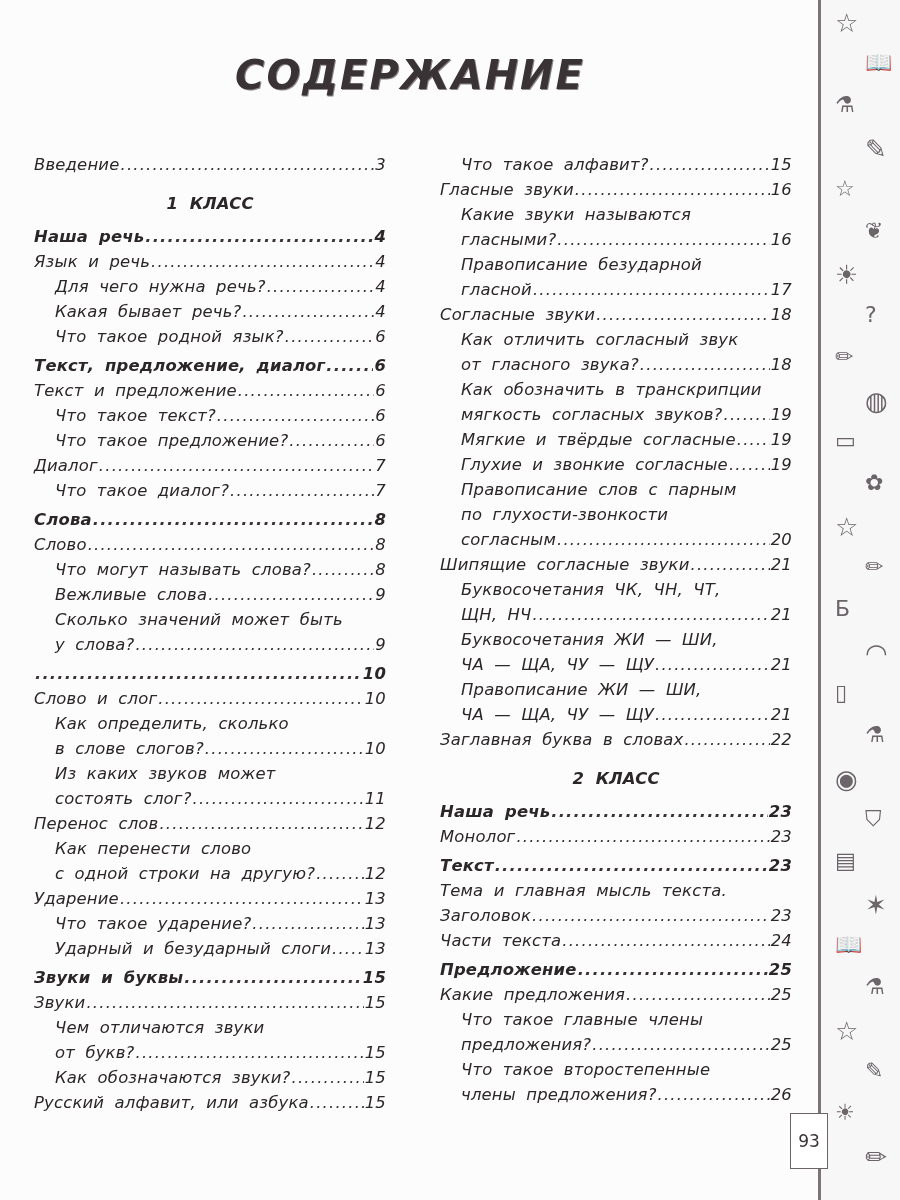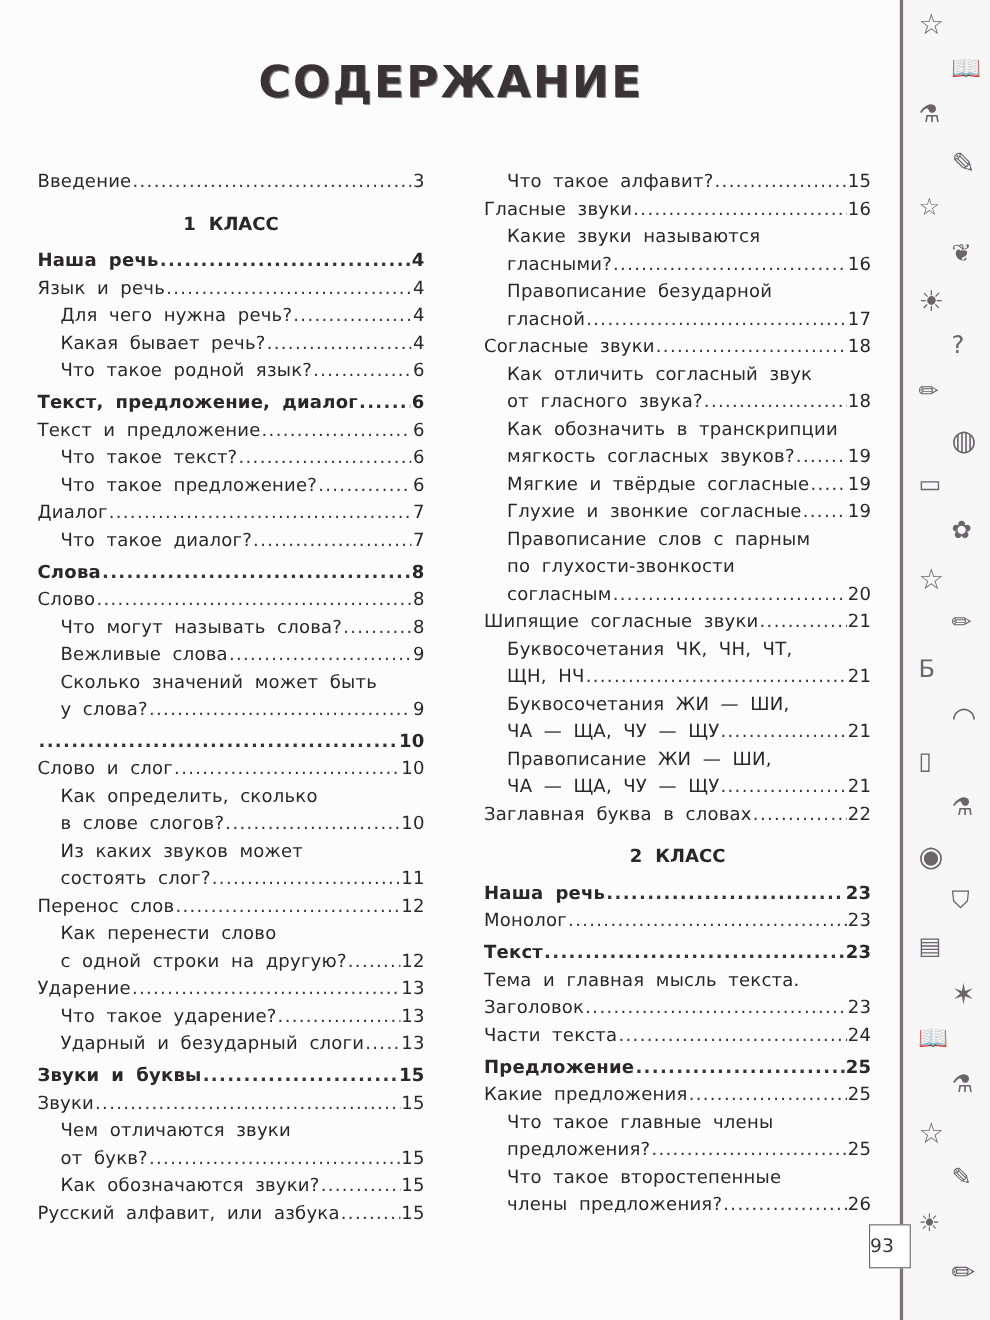--- a/index.html
+++ b/index.html
@@ -1,21 +1,21 @@
 <!DOCTYPE html>
 <html><head>
 <meta charset="utf-8">
 <style>
   html, body { margin:0; padding:0; }
   body {
     width:900px; height:1200px; position:relative; overflow:hidden;
     background:#fbfbfc; color:#2b2628;
     font-family:"DejaVu Sans", sans-serif;
   }
-  .page { position:absolute; left:0; top:0; width:820px; height:1200px; background:#fcfcfd; }
+  .page { position:absolute; left:0; top:0; width:820px; height:1200px; background:#fcfcfd;font-style:italic; }
   .title {
     position:absolute; left:200px; top:52px; width:420px; text-align:center;
     font-family:"DejaVu Sans", sans-serif; font-weight:bold;
     font-size:40px; letter-spacing:2px; color:#3a3336;
     text-shadow: 1px 1px 0 #8e8689;
   }
   .col { position:absolute; top:124px; width:352px;margin-top:28px; }
   .col.left { left:34px; }
   .col.right { left:440px; }
   .row {
@@ -35,23 +35,23 @@
   .section {
     text-align:center; font-weight:bold; font-size:16.4px; line-height:25px;
     margin:14px 0 8px 0; word-spacing:6px;
   }
   .strip {
     position:absolute; left:818px; top:0; width:82px; height:1200px;
     background:#f7f7f8; border-left:3px solid #7a7477; box-sizing:border-box;
   }
   .doodle { position:absolute; color:#6b6468; font-size:22px; line-height:1; }
   .pagenum {
-    position:absolute; left:790px; top:1113px; width:38px; height:40px;
+    position:absolute; left:790px; top:1113px; width:38px; height:56px;
     border:1.5px solid #6b6468; background:#fff; box-sizing:border-box;
-    display:flex; align-items:center; justify-content:flex-start;
+    display:flex; align-items:center; justify-content:center;
     font-size:17px; color:#3a3336;
   }
 </style>
 </head>
 <body>
 
 <div class="page">
   <div class="title">СОДЕРЖАНИЕ</div>
   <div class="col left" id="colL">
       <div class="row">

